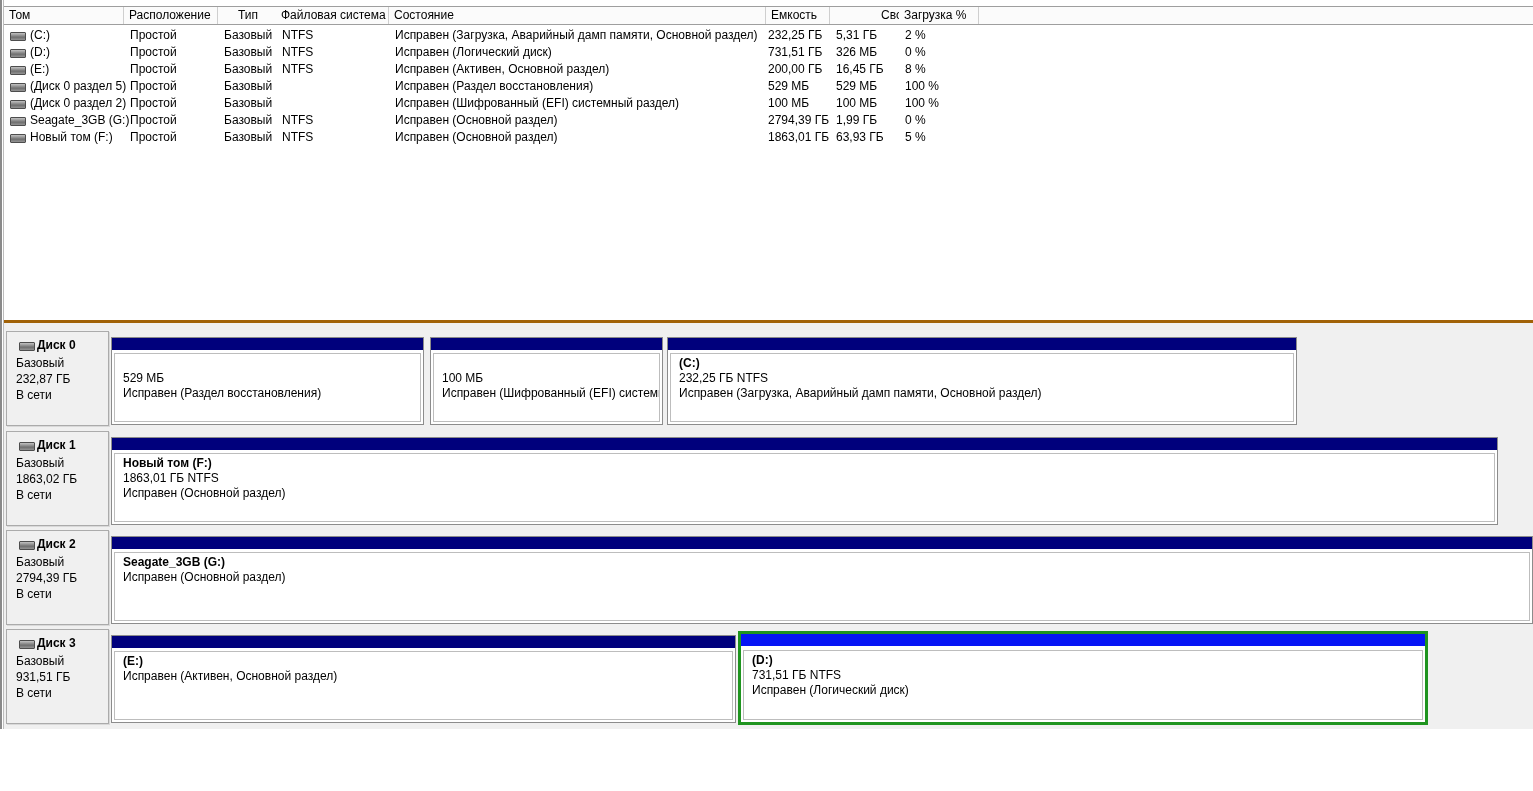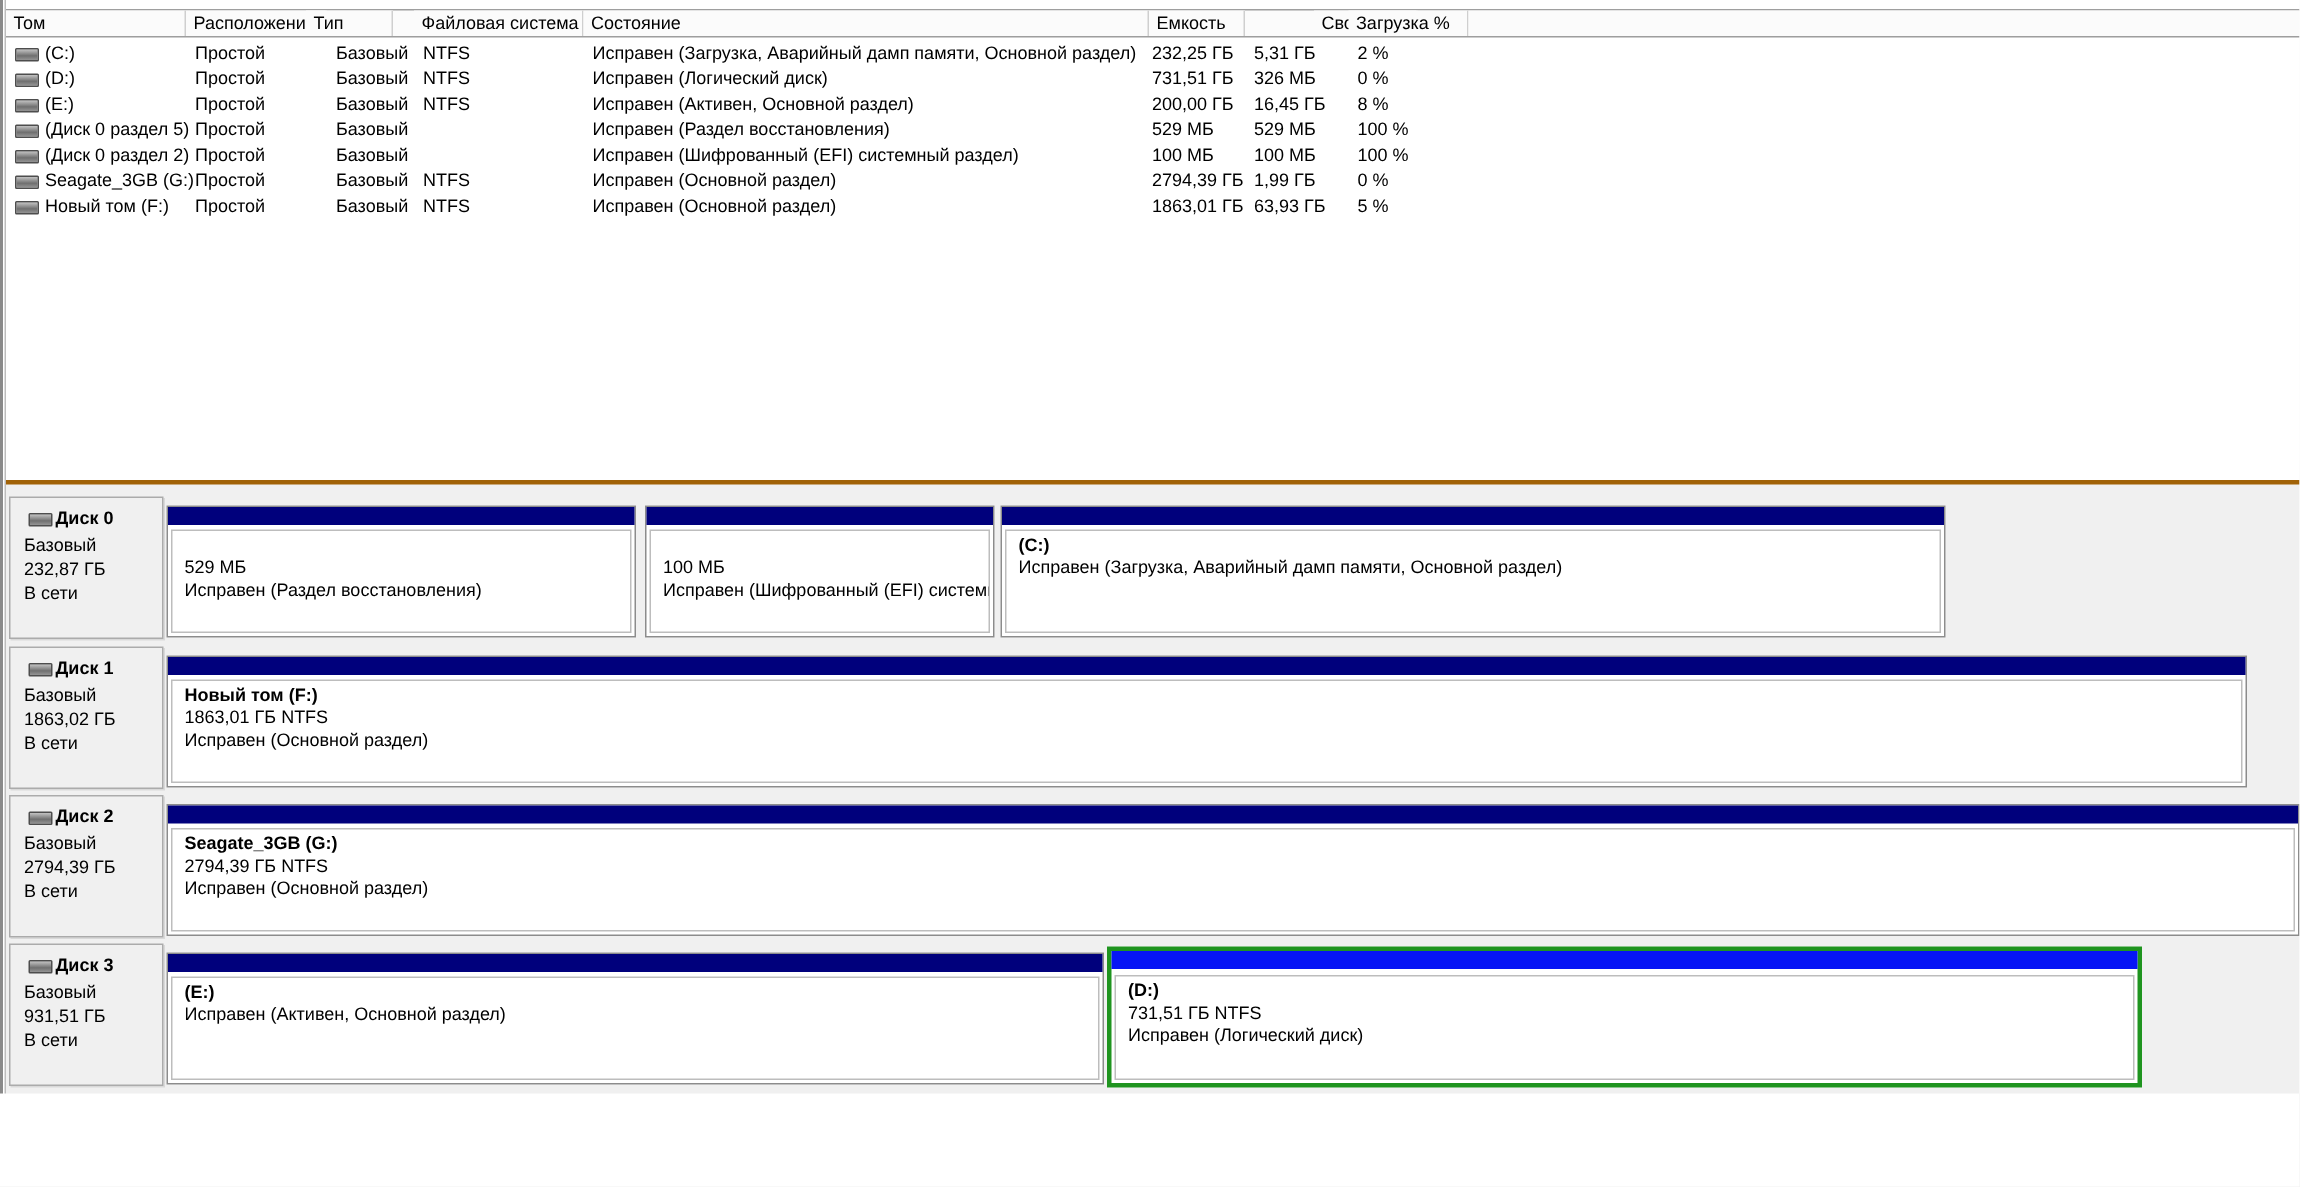--- a/index.html
+++ b/index.html
@@ -13,21 +13,21 @@
   
   .win-edge{position:absolute;left:0;top:0;width:4px;height:791px;
     border-left:2px solid #8a8a8a;border-right:1px solid #bdbdbd;box-sizing:border-box;}
 
   
   .list-pane{position:absolute;left:4px;top:0;width:1529px;height:307px;background:#fff;}
   .list-header{position:absolute;left:0;top:6px;width:1529px;height:19px;
     background:#fbfbfb;border-top:1px solid #9e9e9e;border-bottom:1px solid #9e9e9e;box-sizing:border-box;}
   .hcell{position:absolute;top:0;height:17px;line-height:17px;padding-left:5px;
     border-right:1px solid #cfcfcf;box-sizing:border-box;white-space:nowrap;overflow:hidden;background:#fbfbfb;}
-  .hc1{left:0;width:120px}.hc2{left:120px;width:94px}.hc3{left:200px;width:58px}
+  .hc1{left:0;width:120px}.hc2{left:120px;width:94px}.hc3{left:229px;width:58px}
   .hc4{left:272px;width:113px}.hc5{left:385px;width:377px}.hc6{left:762px;width:64px}
   .hc7{left:872px;width:69px}.hc8{left:895px;width:80px}
   .hfill{left:975px;width:554px;border-right:none}
 
   .vrow{position:absolute;left:0;width:1529px;height:17px;line-height:17px;}
   .vrow span{position:absolute;top:0;white-space:nowrap;}
   .cv{left:26px}.cl{left:126px}.ct{left:220px}.cf{left:278px}.cs{left:391px}
   .cc{left:764px}.cfr{left:832px}.cp{left:901px}
   .r1{top:27px}.r2{top:44px}.r3{top:61px}.r4{top:78px}.r5{top:95px}.r6{top:112px}.r7{top:129px}
 
@@ -190,20 +190,21 @@
         <div class="pbody">
           <div class="pline pname"></div>
           <div class="pline">100 МБ</div>
           <div class="pline">Исправен (Шифрованный (EFI) системн</div>
         </div>
       </div>
       <div class="part d0p3">
         <div class="band"></div>
         <div class="pbody">
           <div class="pline pname">(C:)</div>
+          <div class="pline">232,25 ГБ NTFS</div>
           <div class="pline">Исправен (Загрузка, Аварийный дамп памяти, Основной раздел)</div>
         </div>
       </div>
     </div>
 
     <div class="disk-group g1">
       <div class="disk-label">
         <i class="hdd-icon"></i>
         <div class="dname">Диск 1</div>
         <div class="dline dl1">Базовый</div>
@@ -225,21 +226,20 @@
         <i class="hdd-icon"></i>
         <div class="dname">Диск 2</div>
         <div class="dline dl1">Базовый</div>
         <div class="dline dl2">2794,39 ГБ</div>
         <div class="dline dl3">В сети</div>
       </div>
       <div class="part d2p1">
         <div class="band"></div>
         <div class="pbody">
           <div class="pline pname">Seagate_3GB  (G:)</div>
-          <div class="pline">2794,39 ГБ NTFS</div>
           <div class="pline">Исправен (Основной раздел)</div>
         </div>
       </div>
     </div>
 
     <div class="disk-group g3">
       <div class="disk-label">
         <i class="hdd-icon"></i>
         <div class="dname">Диск 3</div>
         <div class="dline dl1">Базовый</div>

